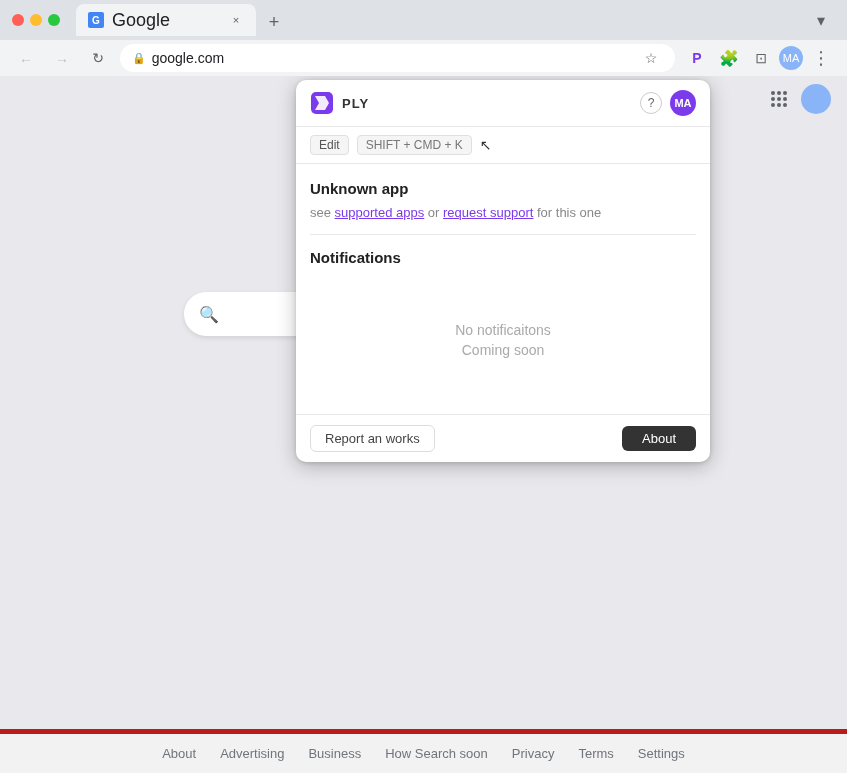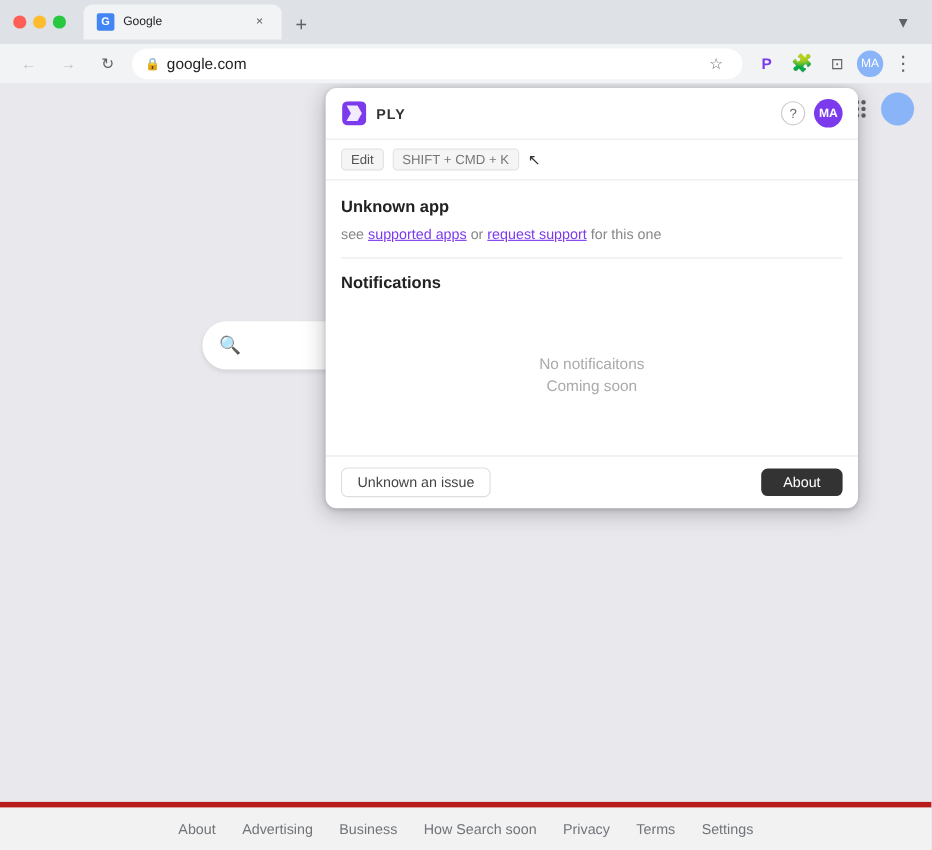--- a/index.html
+++ b/index.html
@@ -71,21 +71,21 @@
       border-radius: 2px;
       display: flex;
       align-items: center;
       justify-content: center;
       color: white;
       font-size: 10px;
       font-weight: bold;
     }
 
     .tab-title {
-      font-size: 11px;
+      font-size: 18px;
       color: #202124;
       flex: 1;
       white-space: nowrap;
       overflow: hidden;
       text-overflow: ellipsis;
     }
 
     .tab-close {
       width: 16px;
       height: 16px;
@@ -311,21 +311,21 @@
       color: #70757a;
       cursor: pointer;
       text-decoration: none;
     }
 
     
     .ply-popup {
       position: absolute;
       top: 4px;
       left: 296px;
-      width: 484px;
+      width: 414px;
       background: white;
       border-radius: 10px;
       box-shadow: 0 4px 20px rgba(0,0,0,0.25), 0 1px 4px rgba(0,0,0,0.15);
       overflow: hidden;
     }
 
     .ply-header {
       display: flex;
       align-items: center;
       padding: 10px 14px;
@@ -643,21 +643,21 @@
           <div class="ply-notifications-title">Notifications</div>
           <div class="ply-notifications-empty">
             <span class="ply-empty-text">No notificaitons</span>
             <span class="ply-empty-text">Coming soon</span>
           </div>
         </div>
 
       </div>
 
       <div class="ply-footer">
-        <button class="ply-report-btn">Unknown an issue</button>
+        <button class="ply-report-btn">Report an works</button>
         <button class="ply-sync-btn">About</button>
       </div>
 
     </div>
 
   </div>
 
 </div>
 
 </body></html>

